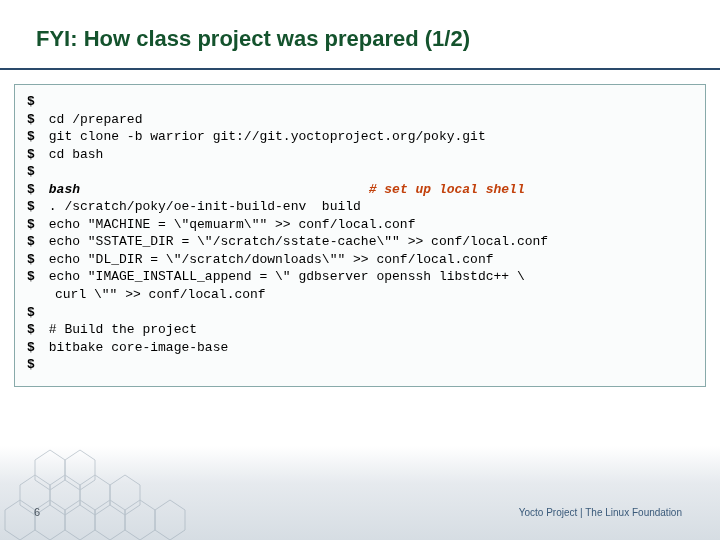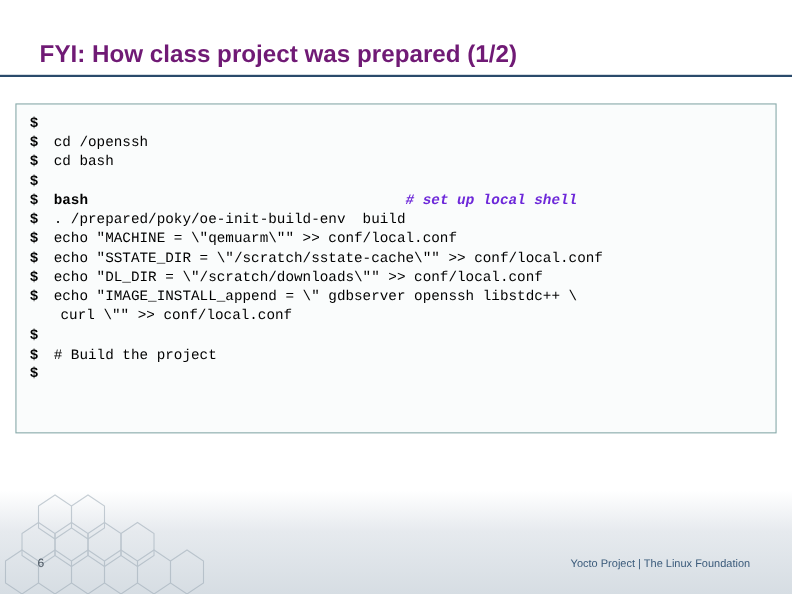--- a/index.html
+++ b/index.html
@@ -7,22 +7,22 @@
     width: 720px;
     height: 540px;
     background: #fff;
     font-family: Arial, Helvetica, sans-serif;
     position: relative;
     overflow: hidden;
   }
   .title {
     font-size: 22px;
     font-weight: bold;
-    color: #701a75;
-    padding: 36px 0 16px 36px;
+    color: #14532d;
+    padding: 26px 0 16px 36px;
   }
   .title-rule {
     position: absolute;
     top: 68px;
     left: 0;
     right: 0;
     height: 2px;
     background: #2a4a6b;
   }
   .terminal {
@@ -38,25 +38,26 @@
     line-height: 1.35;
     white-space: pre;
     color: #000;
   }
   .prompt {
     font-weight: bold;
     display: inline-block;
     width: 14px;
   }
   .comment {
-    color: #6d28d9;
+    color: #c2410c;
     font-style: italic;
     font-weight: bold;
   }
   .bashcmd {
+    font-style: italic;
     font-weight: bold;
     text-align: center;
   }
   .cont {
     padding-left: 28px;
   }
   .footer-bg {
     position: absolute;
     left: 0; right: 0; bottom: 0;
     height: 94px;
@@ -86,32 +87,34 @@
   }
 </style>
 </head>
 <body>
 
 <div class="title">FYI: How class project was prepared (1/2)</div>
 <div class="title-rule"></div>
 
 <div class="terminal">
   <div class="line"><span class="prompt">$</span><span></span></div>
-  <div class="line"><span class="prompt">$</span> <span>cd /openssh</span></div>
+  <div class="line"><span class="prompt">$</span> <span>cd /prepared</span></div>
+  <div class="line"><span class="prompt">$</span> <span>git clone -b warrior git://git.yoctoproject.org/poky.git</span></div>
   <div class="line"><span class="prompt">$</span> <span>cd bash</span></div>
   <div class="line"><span class="prompt">$</span><span></span></div>
   <div class="line"><span class="prompt">$</span> <span class="bashcmd">bash</span>                                     <span class="comment"># set up local shell</span></div>
-  <div class="line"><span class="prompt">$</span> <span>. /prepared/poky/oe-init-build-env  build</span></div>
+  <div class="line"><span class="prompt">$</span> <span>. /scratch/poky/oe-init-build-env  build</span></div>
   <div class="line"><span class="prompt">$</span> <span>echo "MACHINE = \"qemuarm\"" &gt;&gt; conf/local.conf</span></div>
   <div class="line"><span class="prompt">$</span> <span>echo "SSTATE_DIR = \"/scratch/sstate-cache\"" &gt;&gt; conf/local.conf</span></div>
   <div class="line"><span class="prompt">$</span> <span>echo "DL_DIR = \"/scratch/downloads\"" &gt;&gt; conf/local.conf</span></div>
   <div class="line"><span class="prompt">$</span> <span>echo "IMAGE_INSTALL_append = \" gdbserver openssh libstdc++ \</span></div>
   <div class="line cont"><span>curl \"" &gt;&gt; conf/local.conf</span></div>
   <div class="line"><span class="prompt">$</span><span></span></div>
   <div class="line"><span class="prompt">$</span> <span># Build the project</span></div>
+  <div class="line"><span class="prompt">$</span> <span>bitbake core-image-base</span></div>
   <div class="line"><span class="prompt">$</span><span></span></div>
 </div>
 
 <div class="footer-bg"></div>
 
 <svg class="hex-pattern" viewBox="0 0 260 110">
   <g fill="none" stroke="#9aa8b4" stroke-width="1">
     <polygon points="20,55 35,45 50,55 50,75 35,85 20,75"></polygon>
     <polygon points="50,55 65,45 80,55 80,75 65,85 50,75"></polygon>
     <polygon points="80,55 95,45 110,55 110,75 95,85 80,75"></polygon>

